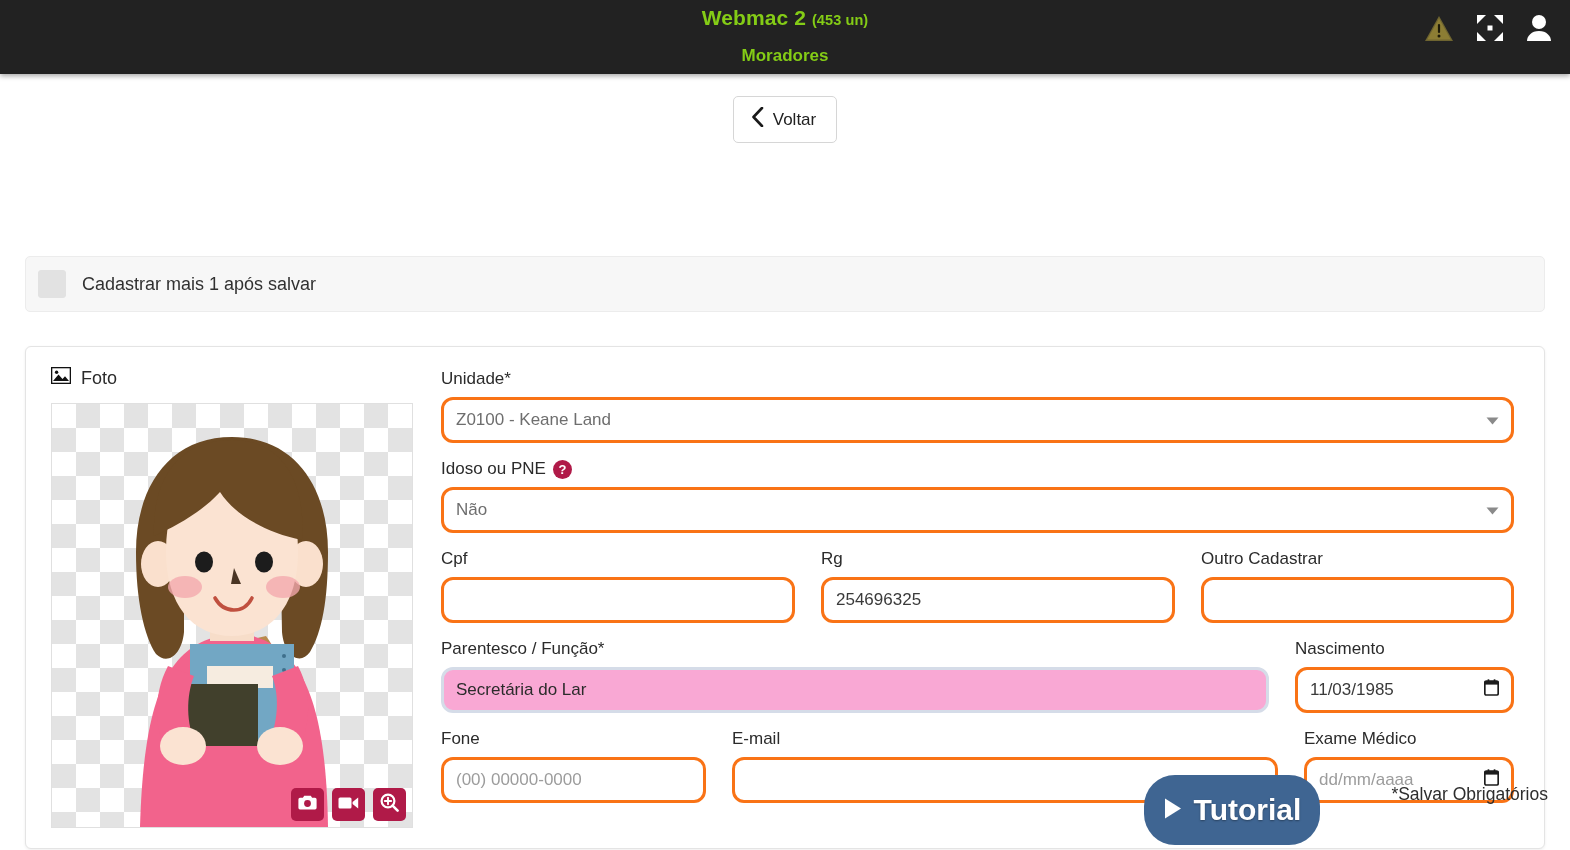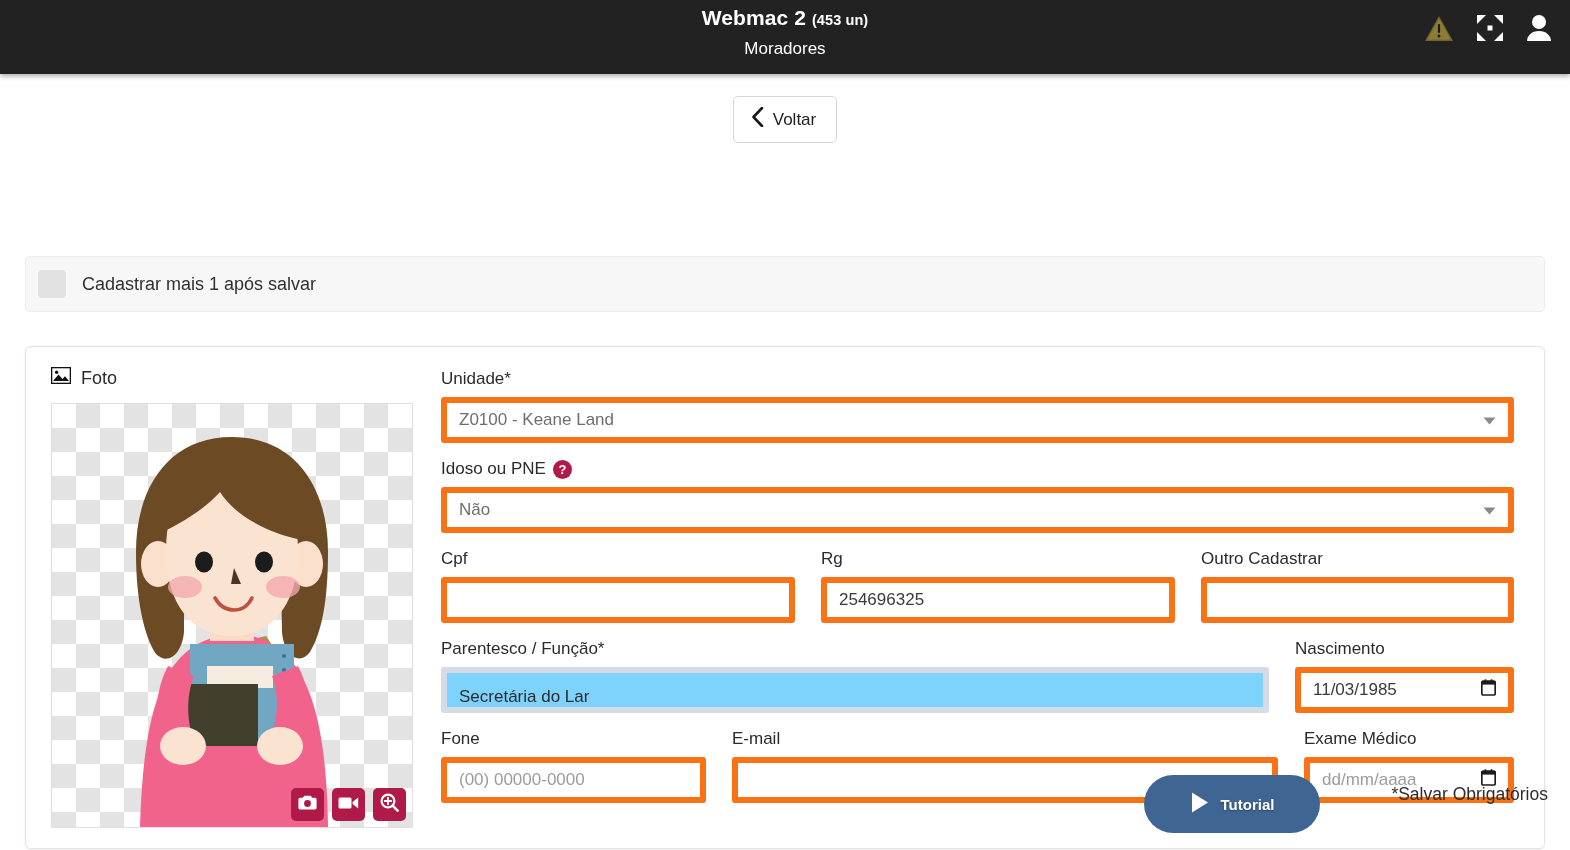--- a/index.html
+++ b/index.html
@@ -8,32 +8,32 @@
     font-family: "Liberation Sans", sans-serif;
     background: #e2e2e2;
     overflow: hidden;
   }
 
   
   .topbar {
     position: relative;
     height: 74px;
     background: #222222;
-    color: #ffffff;
+    color: #84cc16;
     box-shadow: 0 2px 5px rgba(0,0,0,.35);
     z-index: 20;
   }
   .topbar-titles {
     position: absolute; left: 0; right: 0; top: 6px;
     text-align: center;
     line-height: 1.15;
   }
   .tb-line1 { font-size: 21px; font-weight: bold; letter-spacing: .1px; }
   .tb-count { font-size: 14.5px; font-weight: bold; }
-  .tb-line2 { font-size: 17px; font-weight: normal; margin-top: 9px; }
+  .tb-line2 { font-size: 17px; font-weight: bold; margin-top: 16px; }
 
   .topbar-icons {
     position: absolute; right: 18px; top: 14px;
     display: flex; align-items: center; gap: 22px;
   }
   .tb-icon { display: block; cursor: pointer; }
 
   
   .page {
     position: relative;
@@ -147,32 +147,32 @@
   .form-col {
     position: absolute; left: 415px; right: 30px; top: 22px;
   }
   .field-label {
     font-size: 17px; color: #2b2b2b;
     margin-bottom: 8px;
     display: flex; align-items: center; gap: 7px;
   }
   .ctrl {
     height: 46px;
-    border: 6px solid #f97316;
-    border-radius: 3px;
+    border: 3px solid #f97316;
+    border-radius: 12px;
     background: #ffffff;
     display: flex; align-items: center;
     padding: 0 12px;
     font-size: 17px;
     color: #3a3a3a;
     position: relative;
   }
   .ctrl.muted { color: #6e6e6e; }
   .ctrl.placeholder { color: #9c9c9c; }
-  .ctrl.autofill { background: #7dd3fc; border-color: #d5dce8; color: #2b2b2b; align-items: flex-end; }
+  .ctrl.autofill { background: #f9a8d4; border-color: #d5dce8; color: #2b2b2b; }
   .ctrl .caret {
     position: absolute; right: 12px; top: 50%; transform: translateY(-50%);
   }
   .ctrl .calico {
     position: absolute; right: 12px; top: 50%; transform: translateY(-50%);
   }
 
   .row { display: flex; gap: 26px; margin-bottom: 16px; }
   .grp { display: flex; flex-direction: column; }
 
@@ -180,25 +180,25 @@
     width: 19px; height: 19px; border-radius: 50%;
     background: #b01a48; color: #fff;
     font-size: 13px; font-weight: bold;
     display: flex; align-items: center; justify-content: center;
     cursor: pointer;
   }
 
   
   .tutorial-btn {
     position: absolute; left: 1144px; top: 775px;
-    width: 176px; height: 58px;
+    width: 176px; height: 70px;
     background: #3f6592;
     border-radius: 31px;
     display: flex; align-items: center; justify-content: center; gap: 11px;
-    color: #ffffff; font-size: 15px; font-weight: bold;
+    color: #ffffff; font-size: 30px; font-weight: bold;
     text-shadow: 0 1px 2px rgba(0,0,0,.35);
     cursor: pointer;
     z-index: 10;
   }
   .obrig {
     position: absolute; right: 22px; top: 784px;
     font-size: 17.5px; color: #2d2d2d;
     z-index: 10;
   }
 </style>

